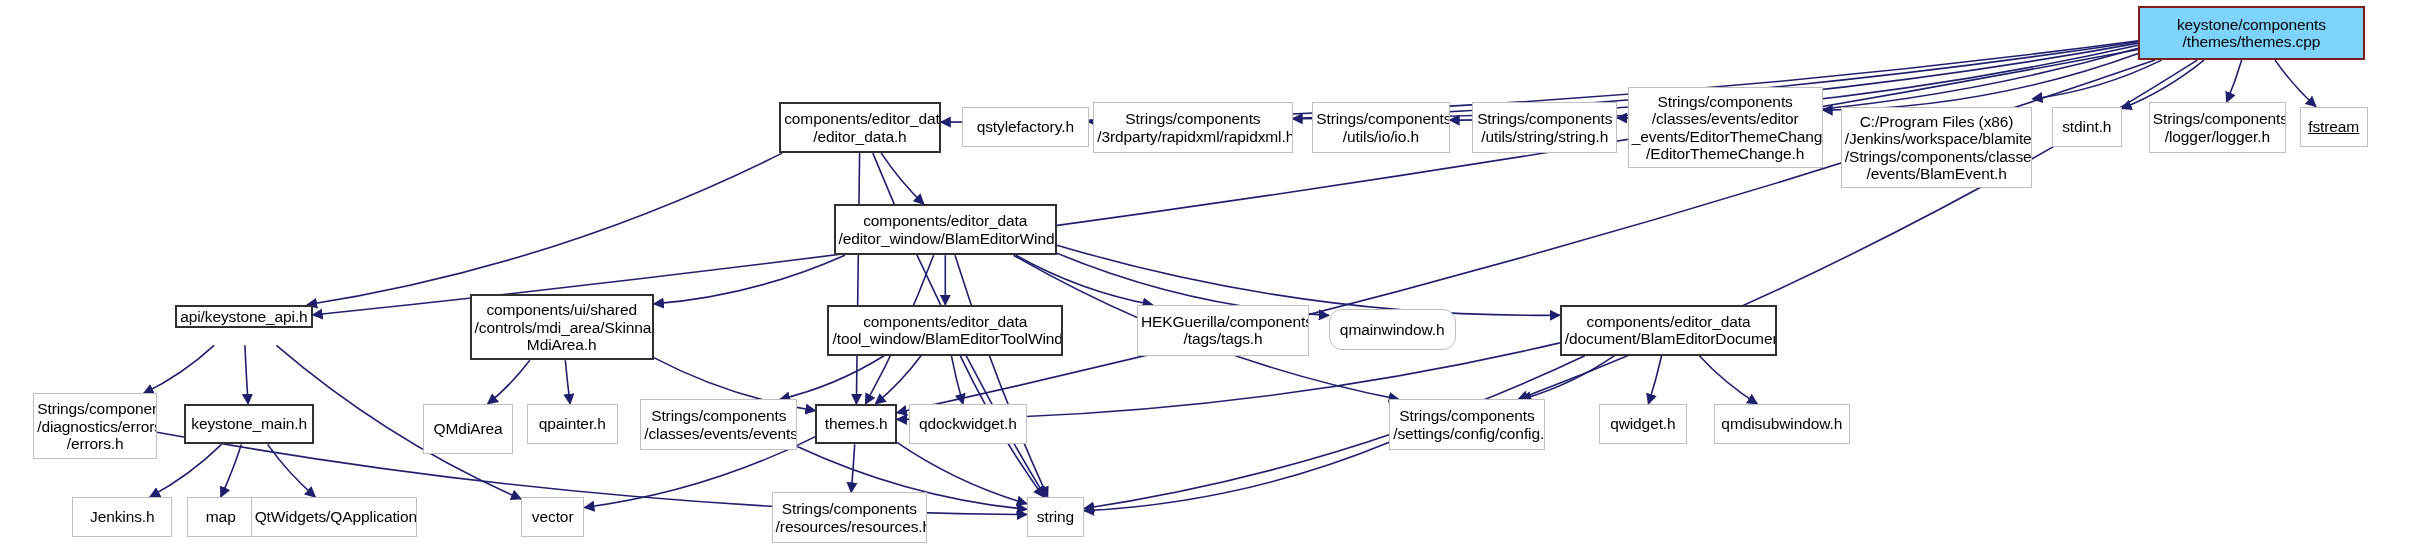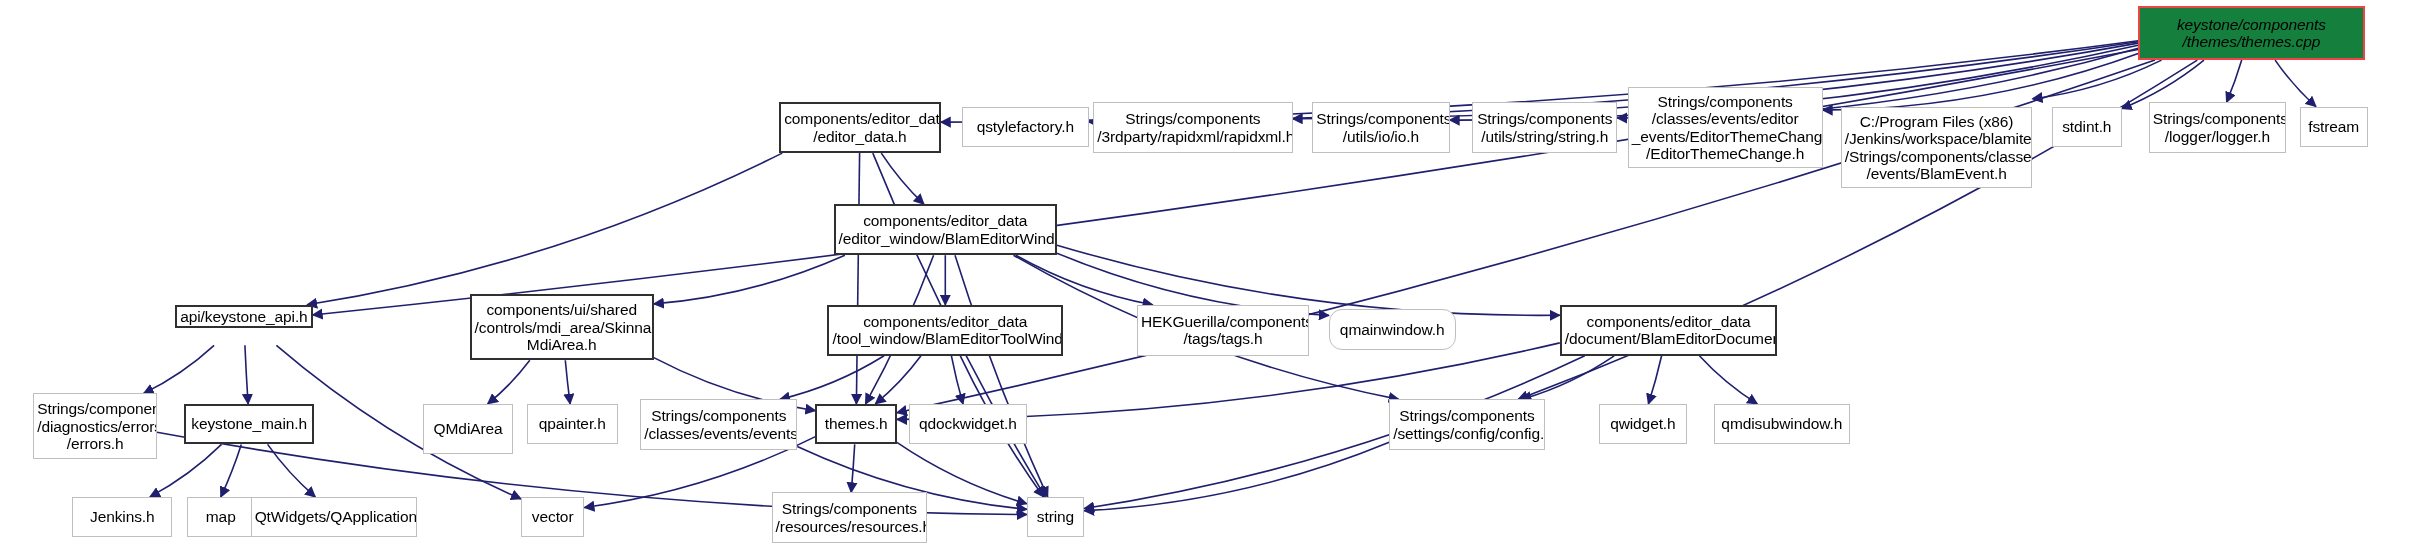--- a/index.html
+++ b/index.html
@@ -41,23 +41,22 @@
     background: #ffffff;
     border: 1px solid #bfbfbf;
     color: #000000;
     font-size: 15.5px;
     line-height: 17.5px;
     white-space: pre;
     letter-spacing: -0.1px;
     overflow: hidden;
   }
   .node.root {
-    background: #15803d;
-    border: 2px solid #ef4444;
-    font-style: italic;
+    background: #7dd3fc;
+    border: 2px solid #7f1d1d;
   }
   .node.bold {
     border: 2px solid #303030;
     background: #ffffff;
   }
   .node-label {
     display: block;
     width: 100%;
     padding: 0 3px;
     box-sizing: border-box;
@@ -141,21 +140,21 @@
 /classes/events/editor
 _events/EditorThemeChange
 /EditorThemeChange.h</span></div>
       <div class="node" style="left: 1840.69px; top: 87.0782px; width: 191.77px; height: 81.0728px; margin-top: 20px;"><span class="node-label">C:/Program Files (x86)
 /Jenkins/workspace/blamite
 /Strings/components/classes
 /events/BlamEvent.h</span></div>
       <div class="node" style="left: 2052.09px; top: 106.596px; width: 69.46px; height: 40.5364px;"><span class="node-label">stdint.h</span></div>
       <div class="node" style="left: 2148.73px; top: 102.092px; width: 137.41px; height: 51.0458px;"><span class="node-label">Strings/components
 /logger/logger.h</span></div>
-      <div class="node" style="left: 2299.73px; top: 106.596px; width: 67.95px; height: 40.5364px;"><span class="node-label">fstream</span></div>
+      <div class="node" style="left: 2299.73px; top: 106.596px; width: 67.95px; height: 40.5364px; text-decoration: underline;"><span class="node-label">fstream</span></div>
       <div class="node bold" style="left: 833.52px; top: 204.183px; width: 223.48px; height: 51.0458px;"><span class="node-label">components/editor_data
 /editor_window/BlamEditorWindow.h</span></div>
       <div class="node bold" style="left: 175.16px; top: 304.774px; width: 137.41px; height: 23px;"><span class="node-label">api/keystone_api.h</span></div>
       <div class="node bold" style="left: 469.61px; top: 294.264px; width: 184.22px; height: 66.0593px;"><span class="node-label">components/ui/shared
 /controls/mdi_area/Skinnable
 MdiArea.h</span></div>
       <div class="node bold" style="left: 827.48px; top: 304.774px; width: 235.56px; height: 51.0458px;"><span class="node-label">components/editor_data
 /tool_window/BlamEditorToolWindow.h</span></div>
       <div class="node" style="left: 1137.03px; top: 304.774px; width: 172.14px; height: 51.0458px;"><span class="node-label">HEKGuerilla/components
 /tags/tags.h</span></div>

